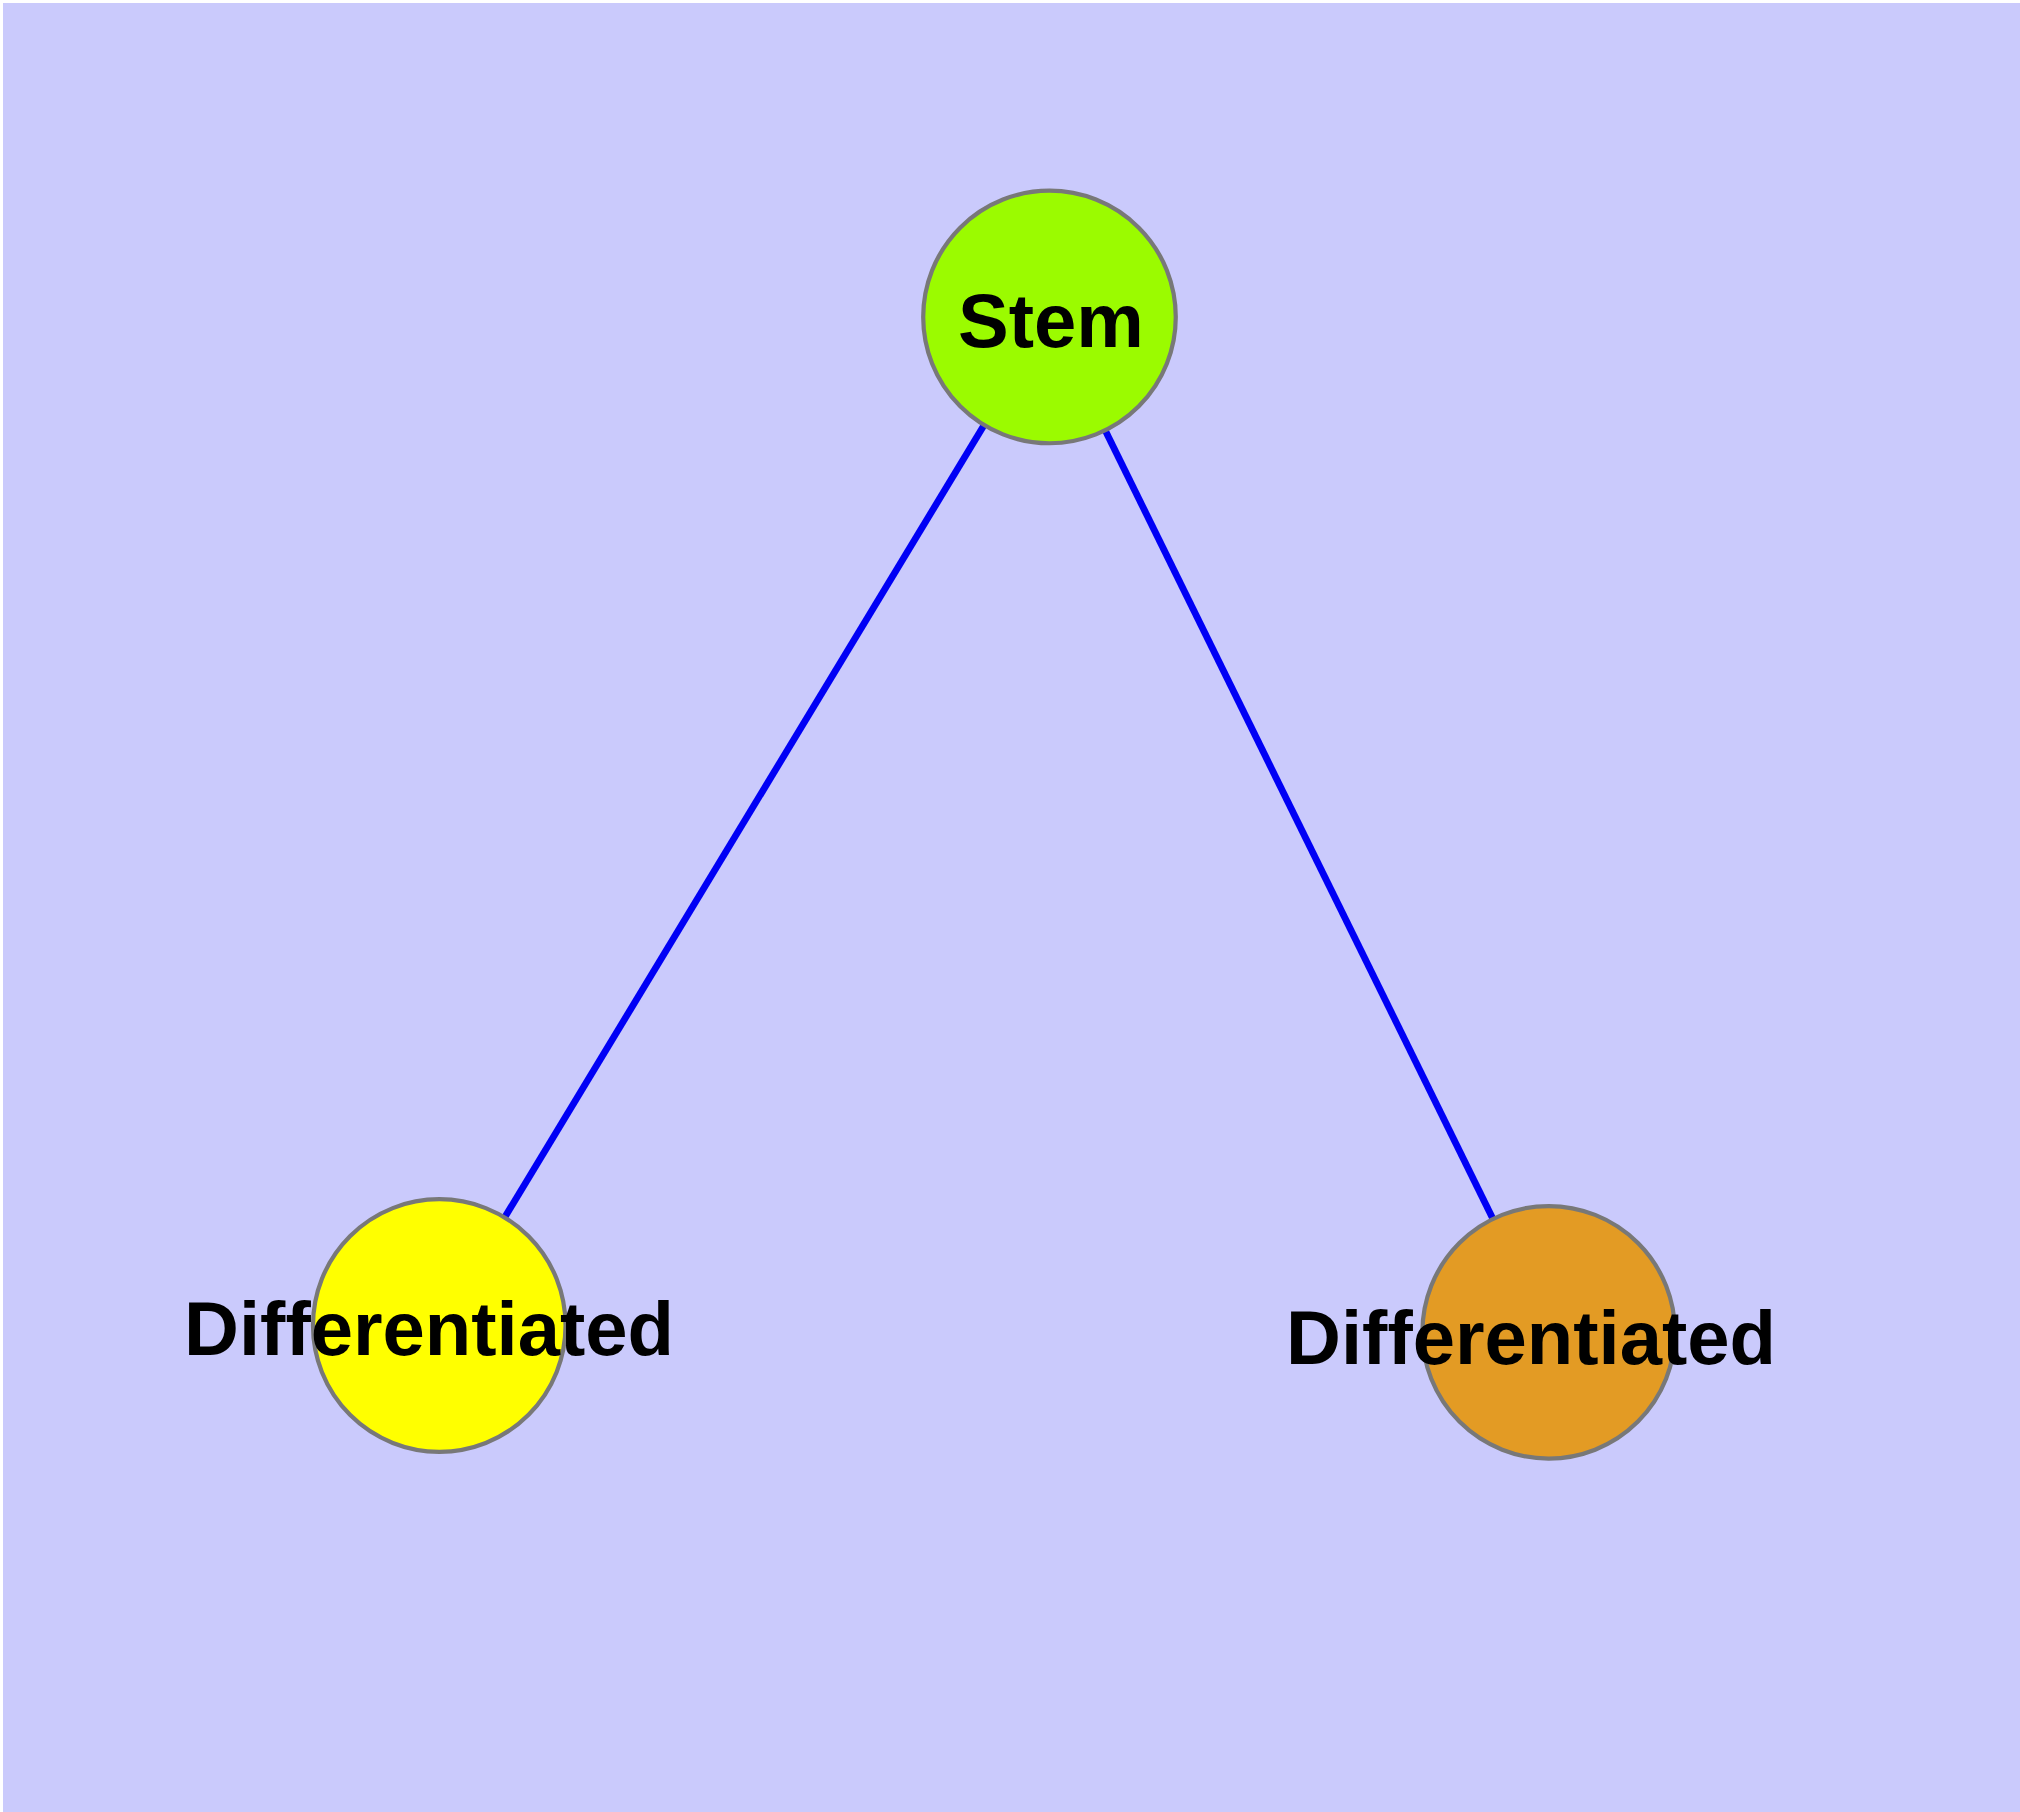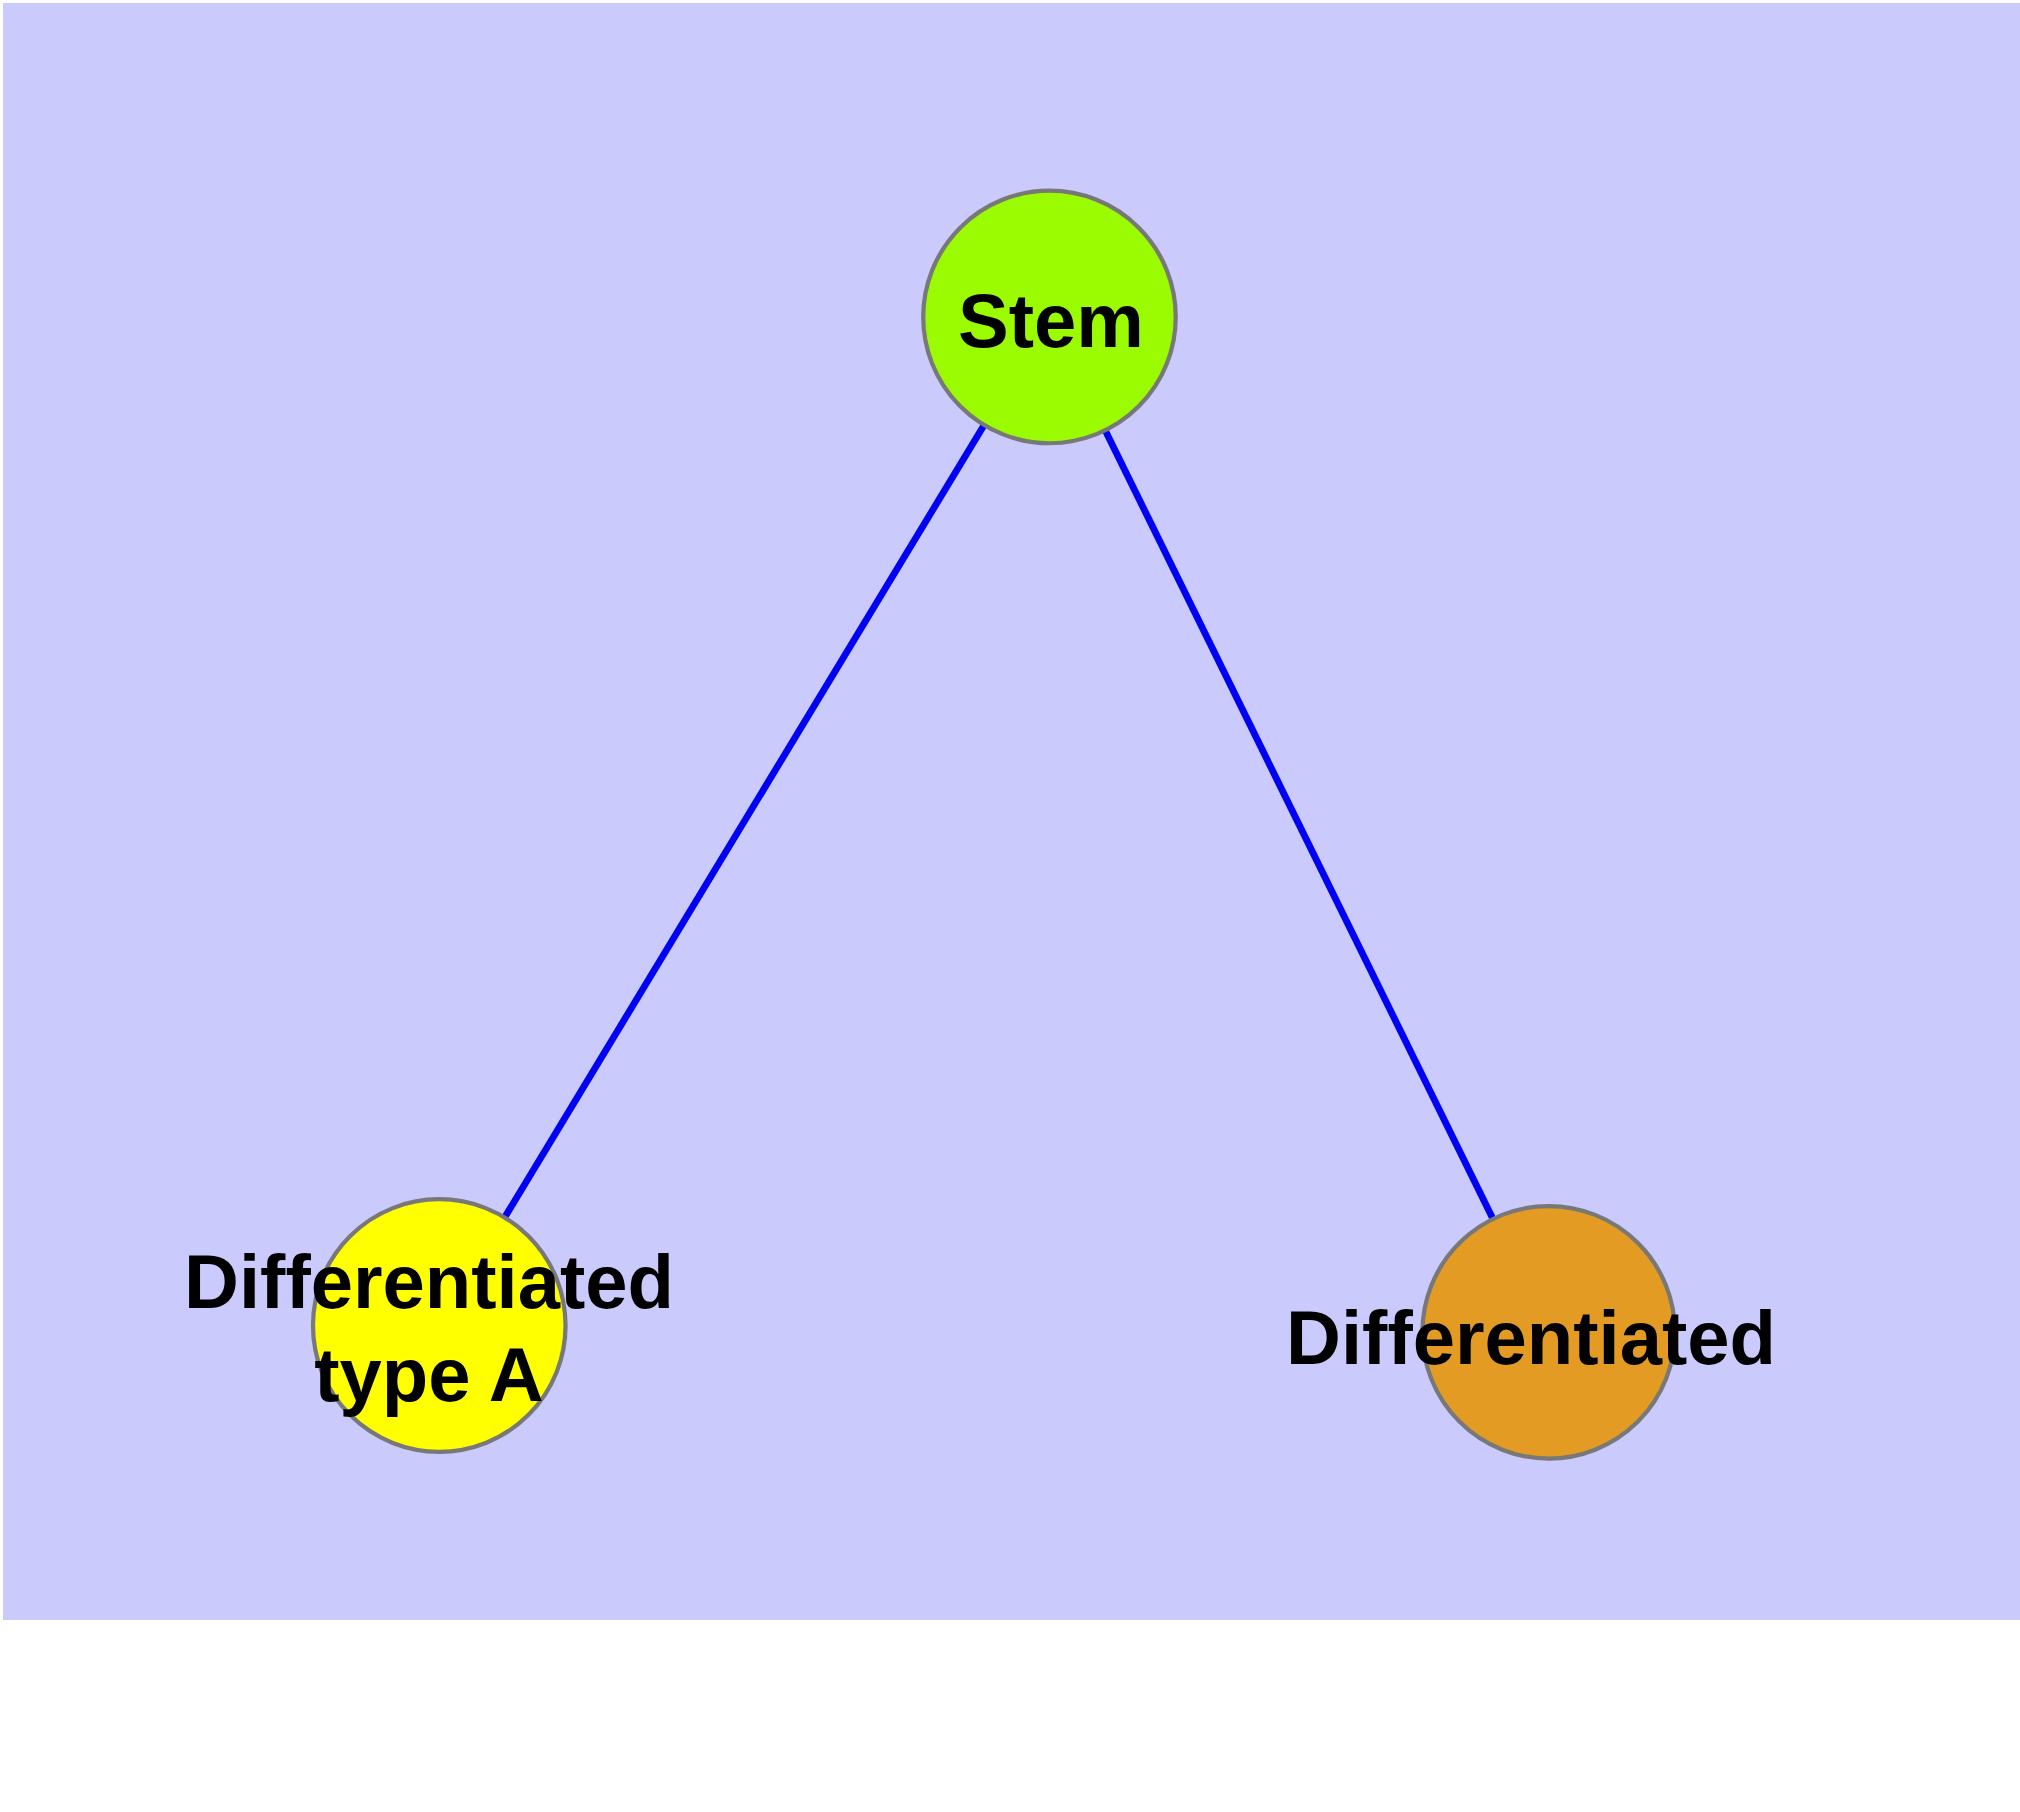--- a/index.html
+++ b/index.html
@@ -1,21 +1,21 @@
 <!DOCTYPE html>
 <html style="font-size:13.6px"><head>
 <meta charset="utf-8">
 <style>
   html, body { margin: 0; padding: 0; }
   body { background: #ffffff; }
 
   .canvas {
     position: relative;
     width: 2021px;
-    height: 1620px;
+    height: 1812px;
     background: #ffffff;
     overflow: hidden;
     font-family: "Liberation Sans", sans-serif;
   }
 
   
   .plot-bg {
     position: absolute;
     left: 2.5px;
     top: 3.4px;
@@ -70,21 +70,20 @@
 
     <circle class="node-circle" cx="518" cy="1564" r="149" fill="#ffff00" stroke="#787878"></circle>
 
     <circle class="node-circle" cx="1827" cy="1572" r="149" fill="#e39b24" stroke="#787878"></circle>
   </svg>
 
   <div class="node-label" style="left:1051px; top:320px;">Stem</div>
 
   <div class="node-label" style="left:429px; top:1328px;">
     <div>Differentiated</div>
-    <div>type A</div>
   </div>
 
   <div class="node-label" style="left:1531px; top:1337px;">
     <div>Differentiated</div>
   </div>
 
 </div>
 
 
 </body></html>

